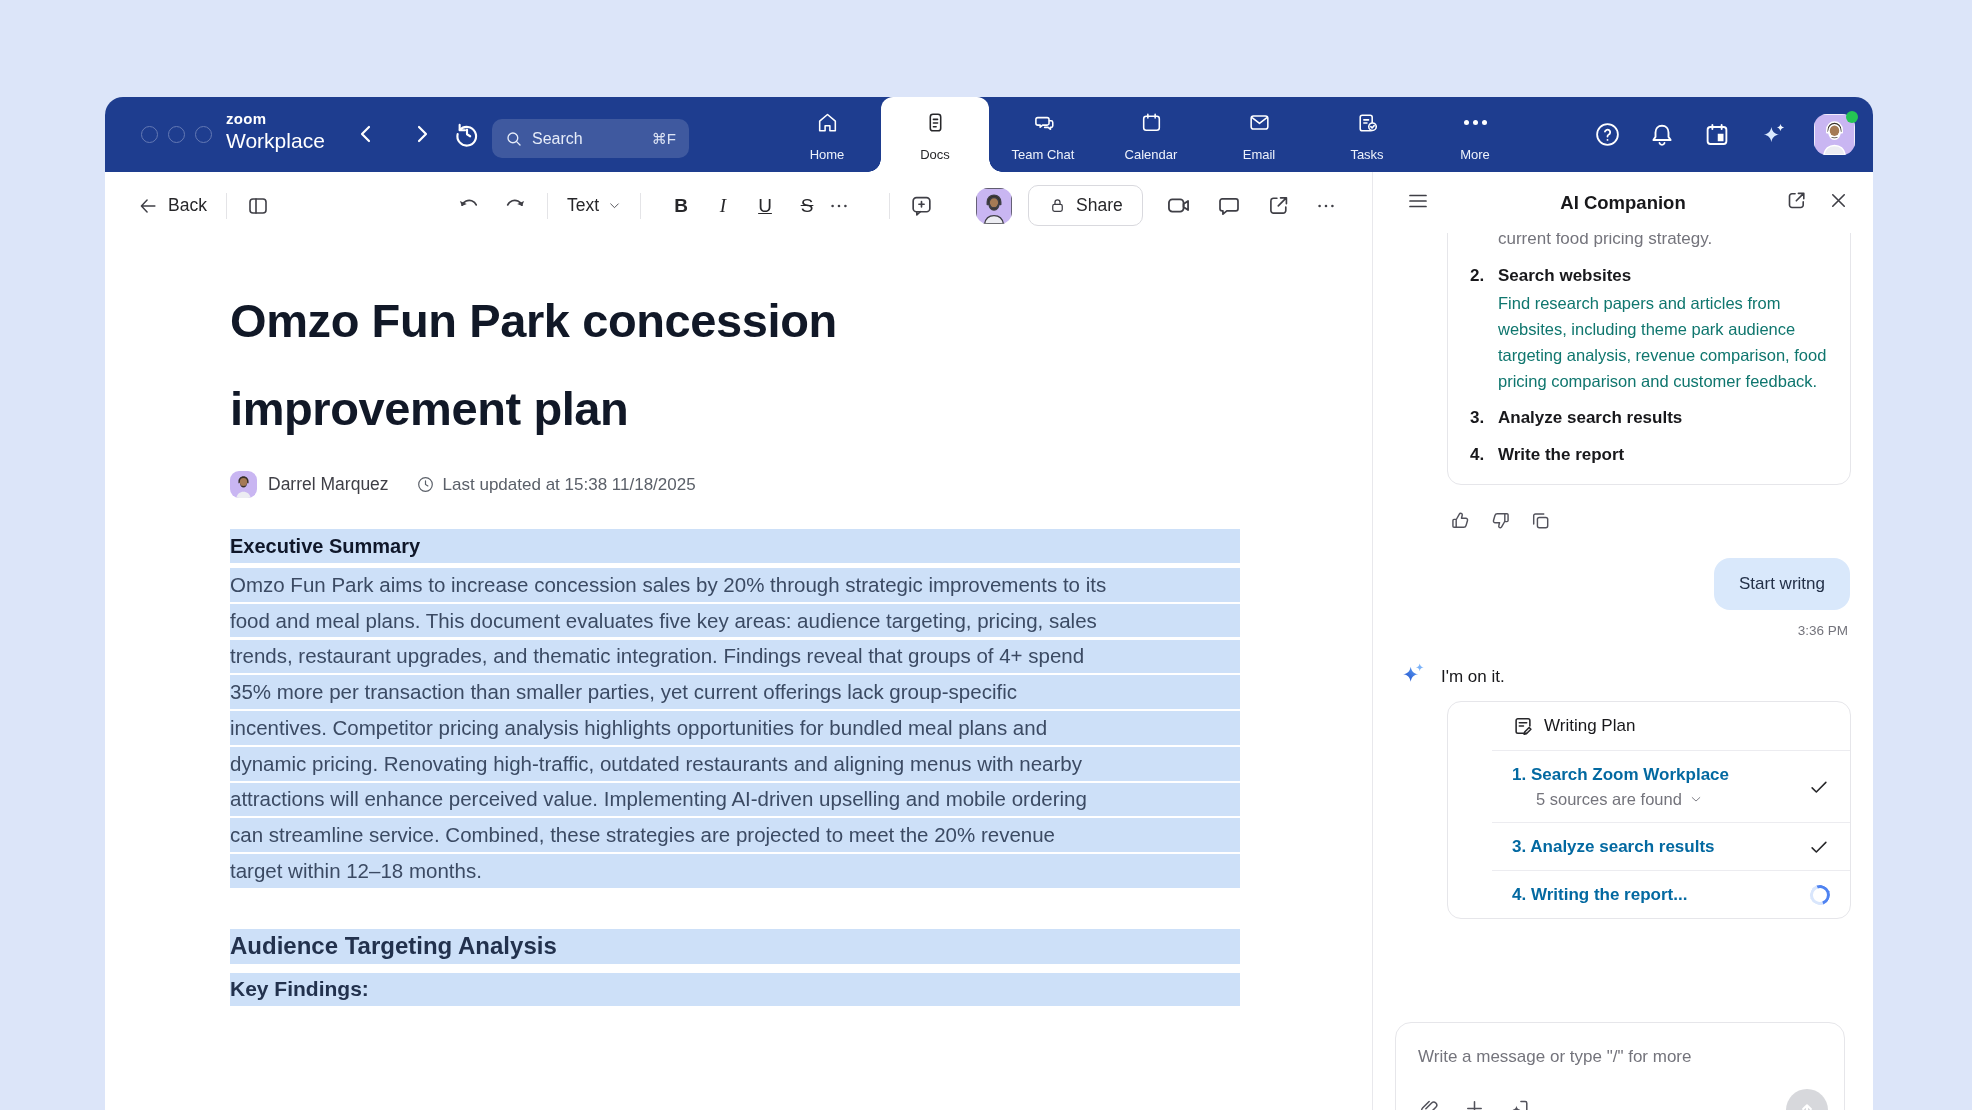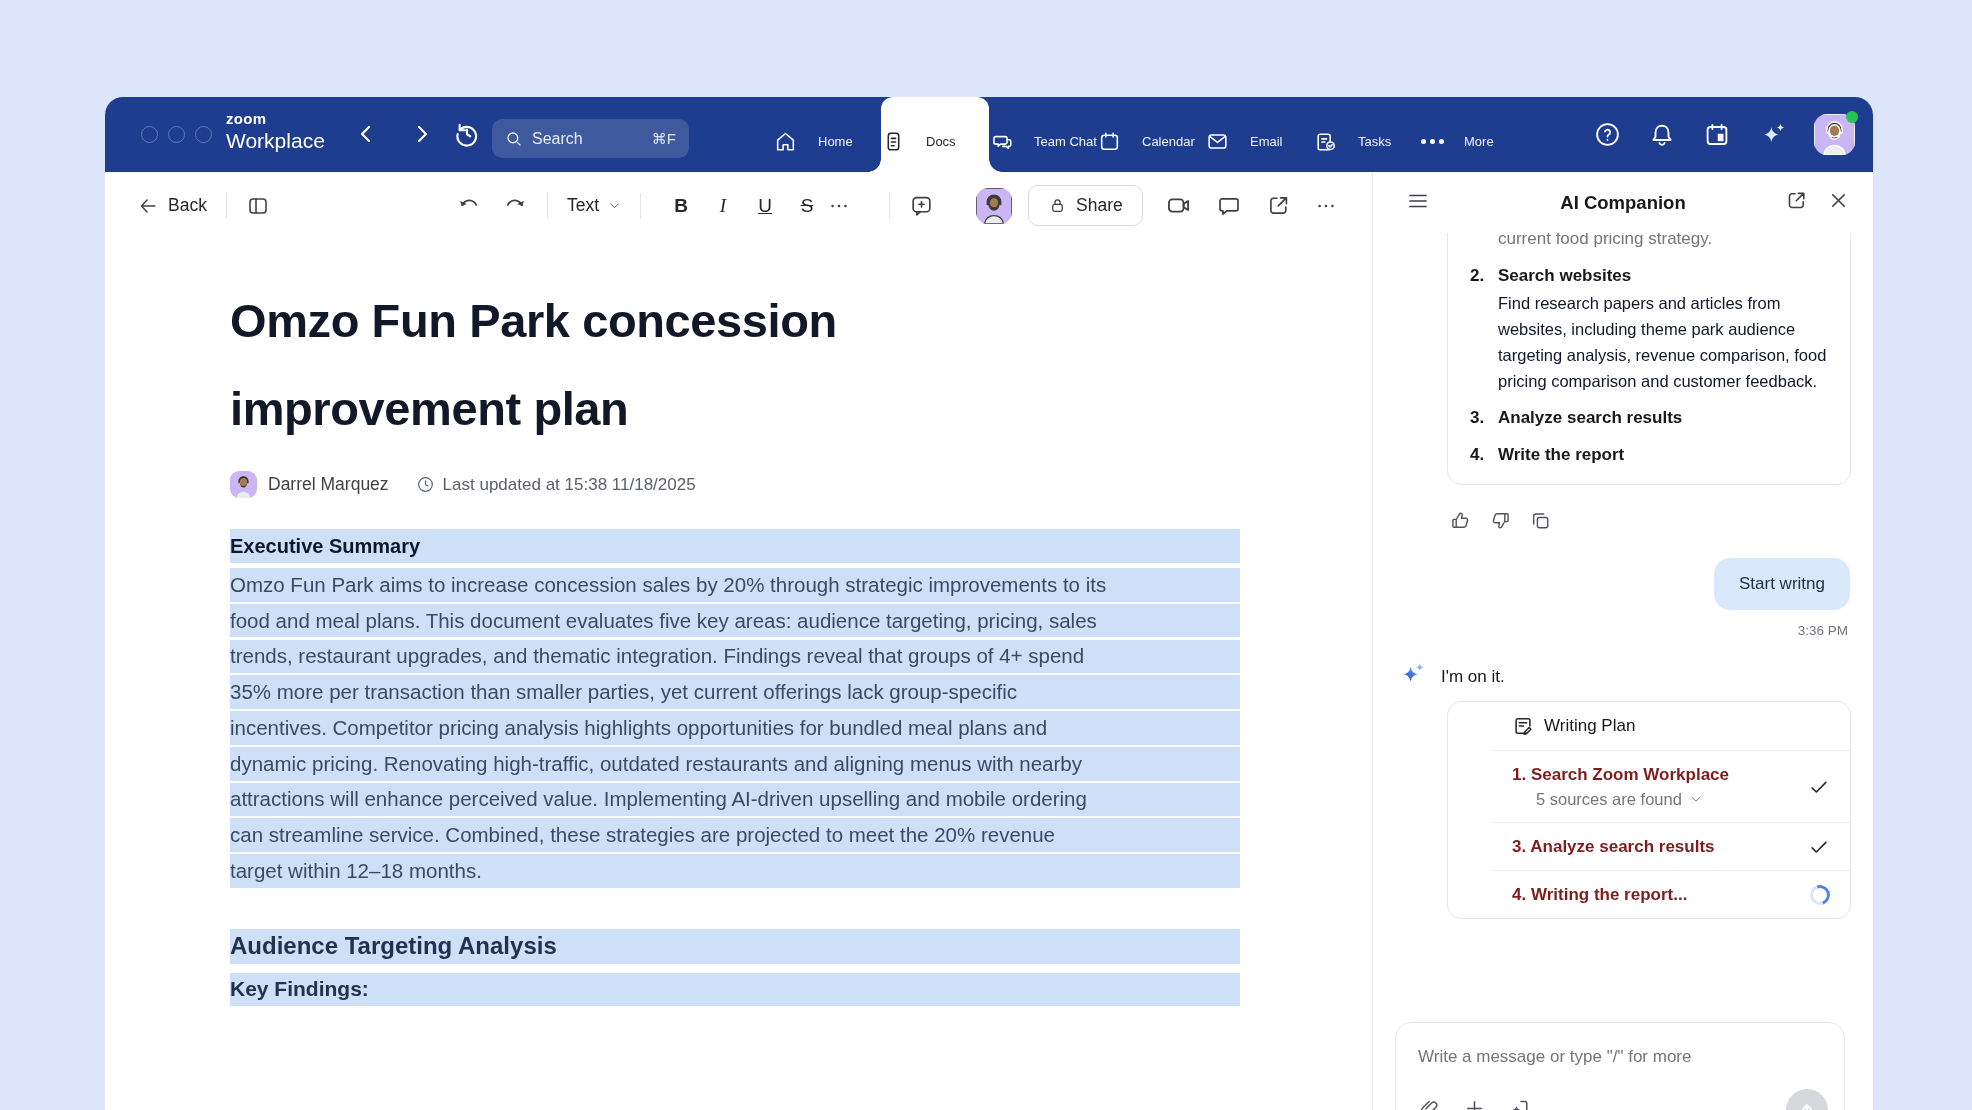--- a/index.html
+++ b/index.html
@@ -19,22 +19,22 @@
   .nav-arrows { position:absolute; left:250px; top:22px; display:flex; gap:34px; align-items:center; }
   .nav-arrows svg, .history svg { display:block; }
   .history { position:absolute; left:346px; top:21px; }
   .searchbox { position:absolute; left:387px; top:22px; width:197px; height:39px;
                background:rgba(255,255,255,.15); border-radius:10px; display:flex;
                align-items:center; padding:0 13px; }
   .searchbox .ph { margin-left:9px; font-size:16px; color:#e6ecf9; }
   .searchbox .sc { margin-left:auto; font-size:15px; color:#dde4f5; }
 
   .tabs { position:absolute; left:668px; top:0; height:75px; display:flex; }
-  .tab { width:108px; height:75px; display:flex; flex-direction:row; align-items:center;
-         justify-content:flex-start; padding-top:13px; gap:20px; font-size:13px; color:#eef2fb;
+  .tab { width:108px; height:75px; display:flex; flex-direction:column; align-items:center;
+         justify-content:flex-start; padding-top:13px; gap:12px; font-size:13px; color:#eef2fb;
          position:relative; cursor:default; }
   .tab svg { width:25px; height:25px; stroke:#fff; fill:none; stroke-width:1.5;
              stroke-linecap:round; stroke-linejoin:round; }
   .tab.active { background:#fff; border-radius:12px 12px 0 0; color:#27272a; }
   .tab.active svg { stroke:#27272a; }
   .tab.active::before, .tab.active::after { content:""; position:absolute; bottom:0; width:13px; height:13px; }
   .tab.active::before { left:-13px; background:radial-gradient(circle at 0 0, rgba(0,0,0,0) 12.5px, #fff 13px); }
   .tab.active::after  { right:-13px; background:radial-gradient(circle at 100% 0, rgba(0,0,0,0) 12.5px, #fff 13px); }
   .more-dots { display:flex; gap:4px; height:25px; align-items:center; }
   .more-dots i { width:5px; height:5px; border-radius:50%; background:#fff; }
@@ -90,41 +90,41 @@
                  font-weight:600; color:#18181b; }
   .ph-left { position:absolute; left:33px; }
   .ph-right { position:absolute; right:23px; display:flex; gap:19px; }
   .panel-scroll { position:absolute; left:0; top:61px; width:500px; height:877px; overflow:hidden; }
 
   .card { position:absolute; background:#fff; border:1px solid #e6e6ea; border-radius:14px; }
   .preview-card { left:74px; top:-63px; width:404px; padding:55px 22px 16px 22px; }
   .clip-line { font-size:17px; color:#74747c; line-height:26px; padding-left:28px; }
   .pv-item { display:flex; margin-top:11px; font-size:17px; font-weight:700; color:#18181b; line-height:26px; }
   .pv-num { width:28px; flex:none; }
-  .pv-desc { padding-left:28px; font-size:16.5px; font-weight:400; color:#0f172a; line-height:26px; margin-top:1px; }
+  .pv-desc { padding-left:28px; font-size:16.5px; font-weight:400; color:#0f766e; line-height:26px; margin-top:1px; }
 
   .feedback { position:absolute; left:76px; top:276px; display:flex; gap:17px; }
   .feedback svg { stroke:#52525b; fill:none; stroke-width:1.5; stroke-linecap:round; stroke-linejoin:round; }
 
   .bubble { position:absolute; left:341px; top:325px; width:136px; height:52px; background:#d9e8fb;
             border-radius:16px; display:flex; align-items:center; justify-content:center;
             font-size:17px; color:#233048; }
   .msg-time { position:absolute; right:25px; top:390px; font-size:13.5px; color:#74747c; }
 
   .ai-row { position:absolute; left:24px; top:426px; display:flex; align-items:center; gap:13px; }
   .ai-row .txt { font-size:17px; color:#18181b; }
 
   .plan-card { left:74px; top:468px; width:404px;padding-left:44px; }
   .plan-head { display:flex; align-items:center; gap:10px; padding:13px 20px;
                border-bottom:1px solid #ececf0; font-size:17px; font-weight:500; color:#18181b; }
   .plan-head svg, .step svg.chk { stroke:#27272a; fill:none; stroke-width:1.7; stroke-linecap:round; stroke-linejoin:round; }
   .step { display:flex; align-items:center; padding:11px 20px; border-bottom:1px solid #ececf0; }
   .step:last-child { border-bottom:none; }
   .step-main { flex:1; }
-  .step-title { font-size:17px; font-weight:700; color:#7f1d1d; line-height:25px; }
+  .step-title { font-size:17px; font-weight:700; color:#0369a1; line-height:25px; }
   .step-sub { display:flex; align-items:center; gap:7px; font-size:16.5px; color:#74747c;
               line-height:24px; padding-left:24px; }
   .step-sub svg { stroke:#74747c; fill:none; stroke-width:1.6; stroke-linecap:round; stroke-linejoin:round; }
   .spinner { width:20px; height:20px; border-radius:50%; border:3px solid #d9e6fc;
              border-top-color:#4f83f1; border-right-color:#4f83f1; transform:rotate(25deg); }
 
   .composer { position:absolute; left:22px; top:789px; width:450px; height:150px;
               background:#fff; border:1px solid #e6e6ea; border-radius:16px; padding:24px 22px; }
   .composer .phtext { font-size:17px; color:#74747c; }
   .composer-icons { position:absolute; left:22px; top:74px; display:flex; gap:22px; }

